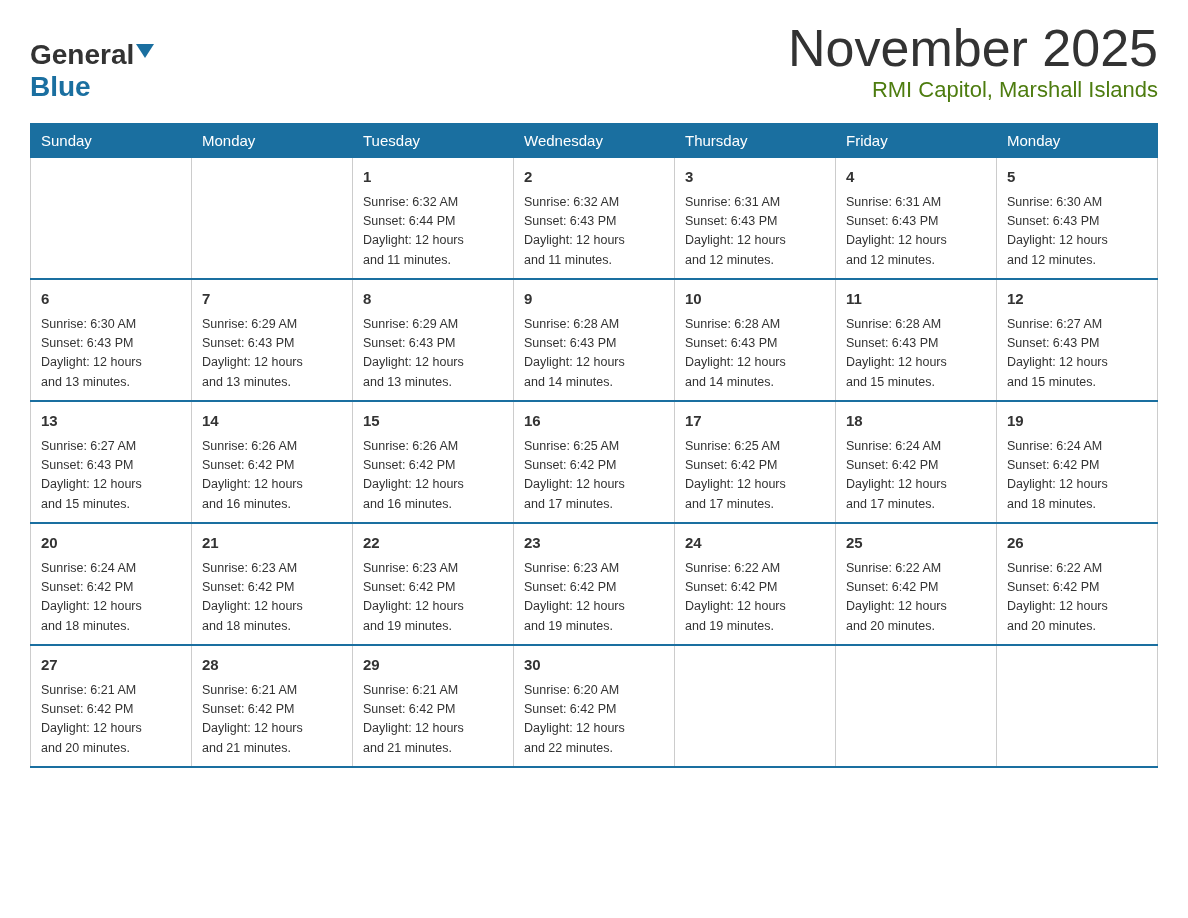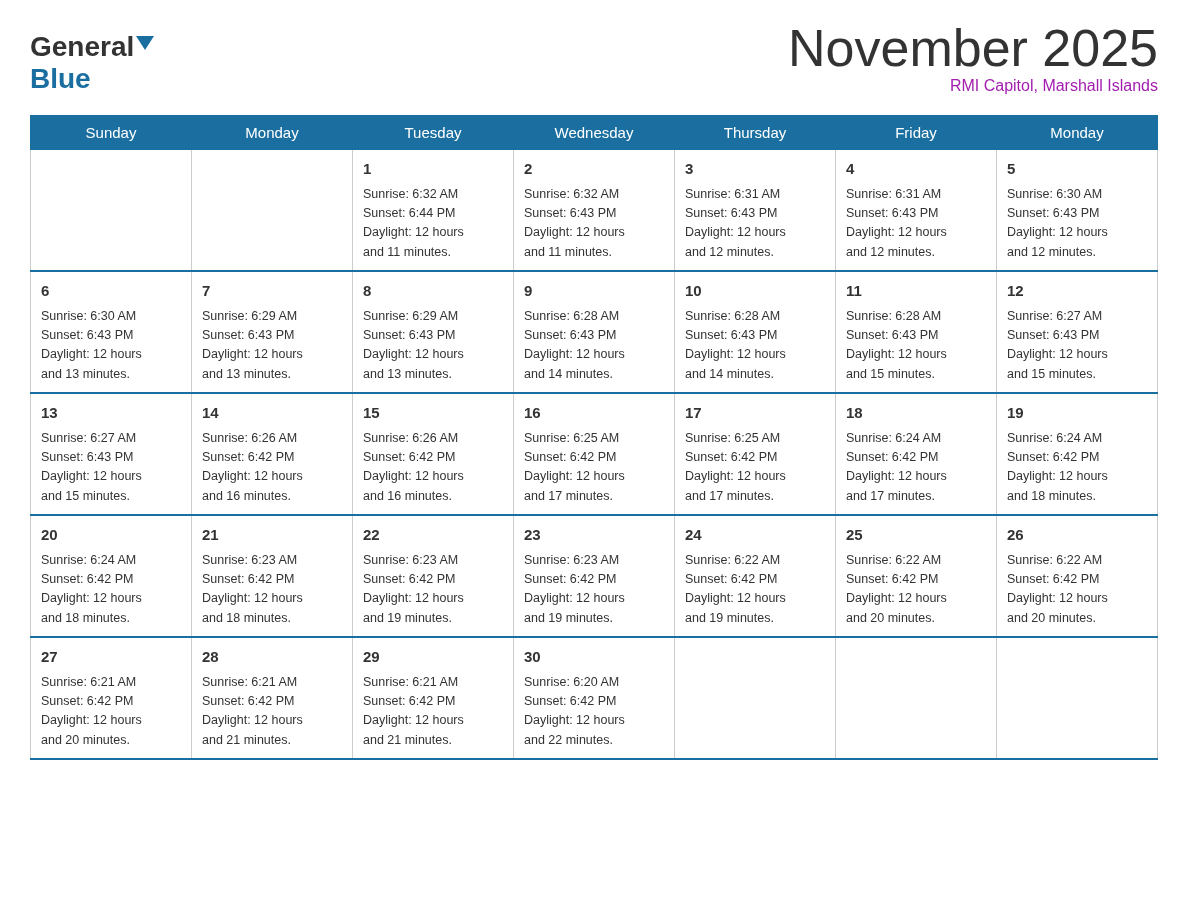--- a/index.html
+++ b/index.html
@@ -51,38 +51,38 @@
     .title-block {
       text-align: right;
     }
     .title-block h1 {
       font-size: 52px;
       font-weight: normal;
       color: #333;
       line-height: 1.1;
     }
     .title-block h2 {
-      font-size: 16px;
+      font-size: 22px;
       font-weight: normal;
-      color: #a21caf;
+      color: #4d7c0f;
     }
 
     
     .calendar {
       width: 100%;
       border-collapse: collapse;
       border: 1px solid #ccc;
     }
     .calendar thead tr th {
       background-color: #1a6fa0;
       color: #fff;
       padding: 8px 10px;
       font-size: 15px;
       font-weight: normal;
-      text-align: center;
+      text-align: left;
       border: 1px solid #1a6fa0;
     }
     .calendar tbody tr td {
       vertical-align: top;
       padding: 8px 10px;
       border: 1px solid #ccc;
       width: 14.28%;
       min-height: 100px;
       font-size: 13px;
       color: #333;

